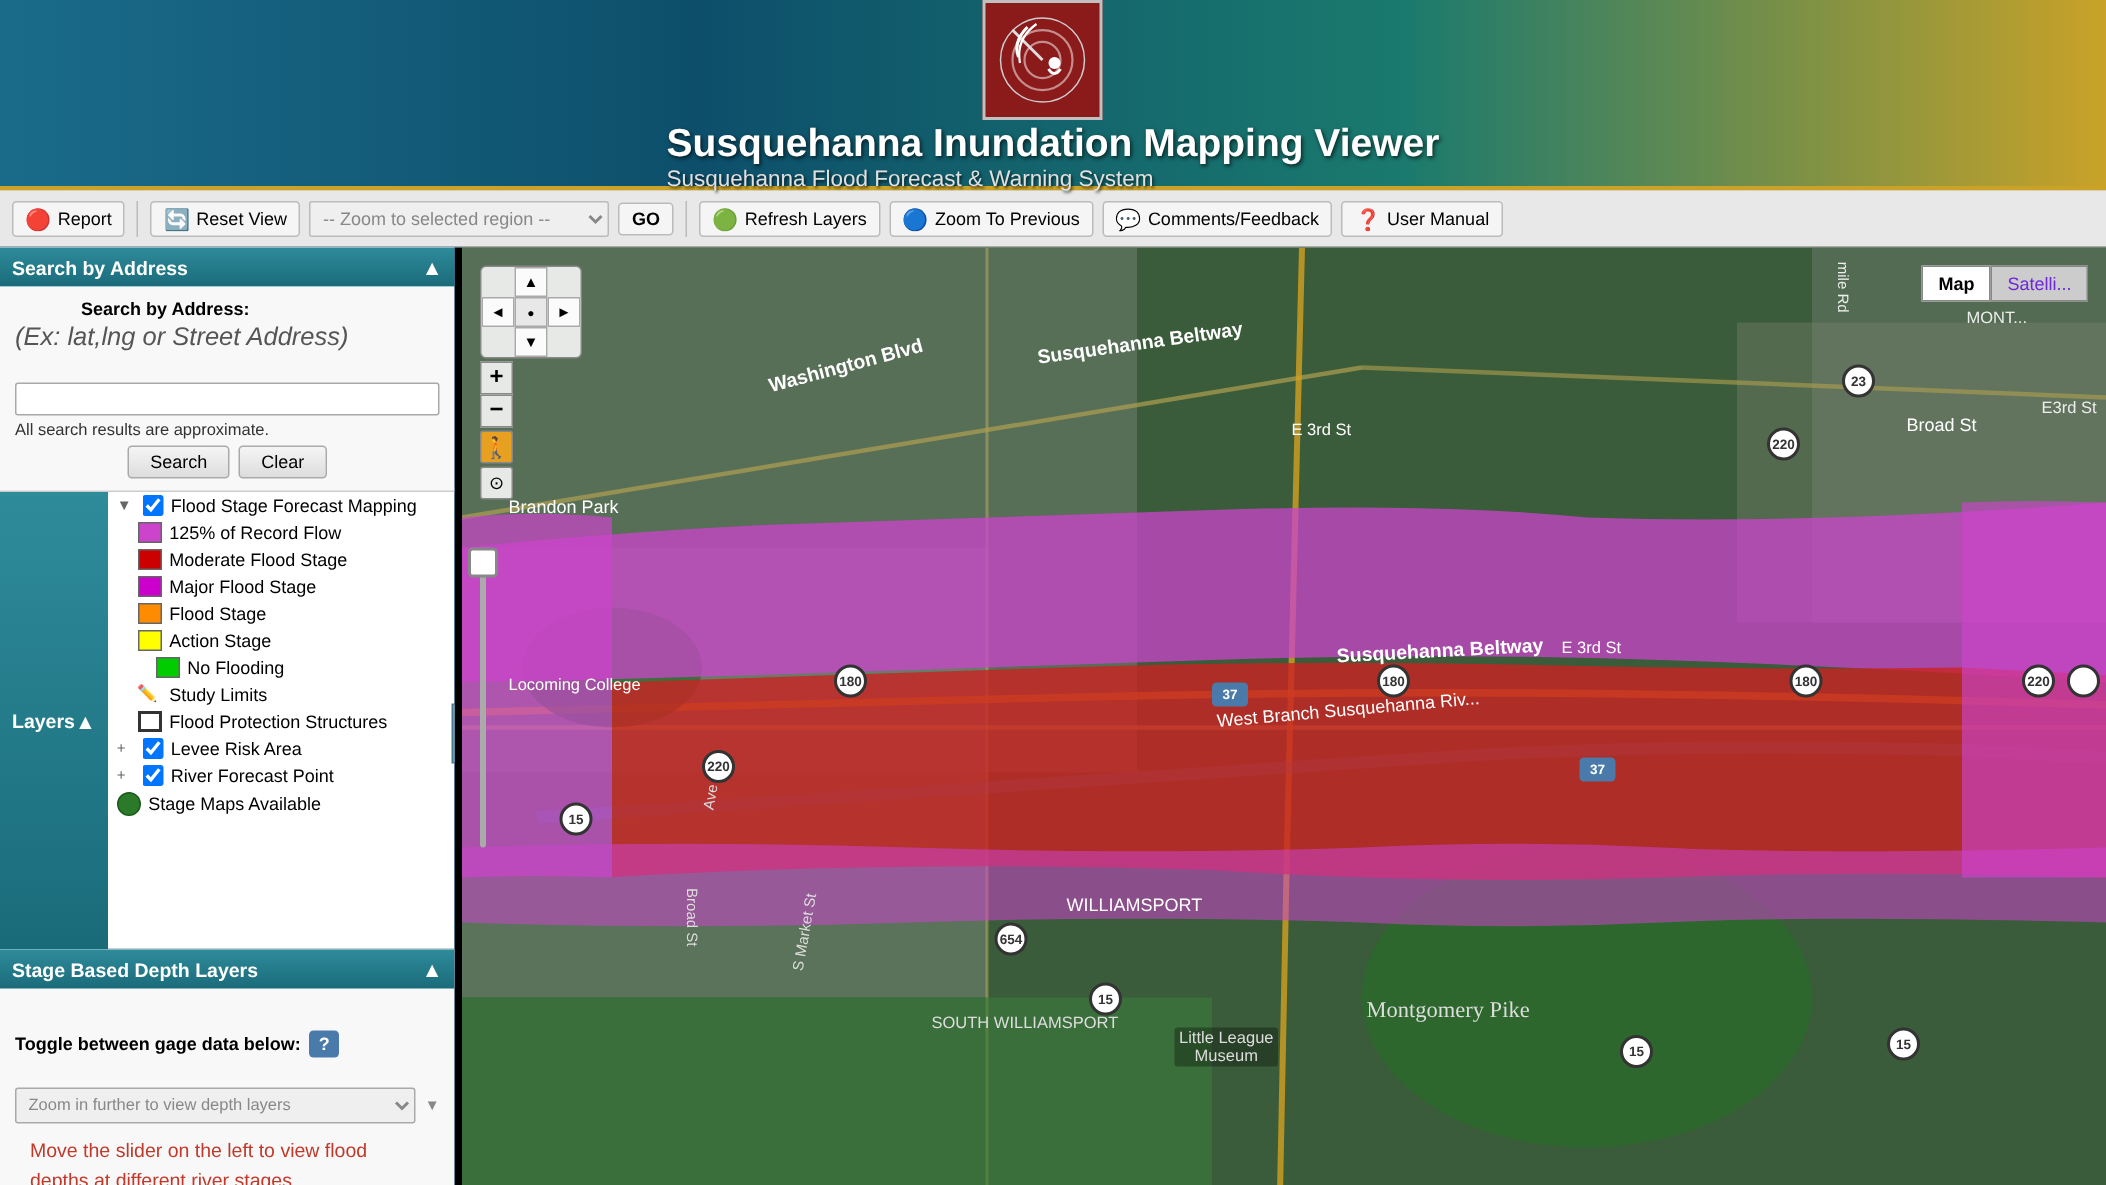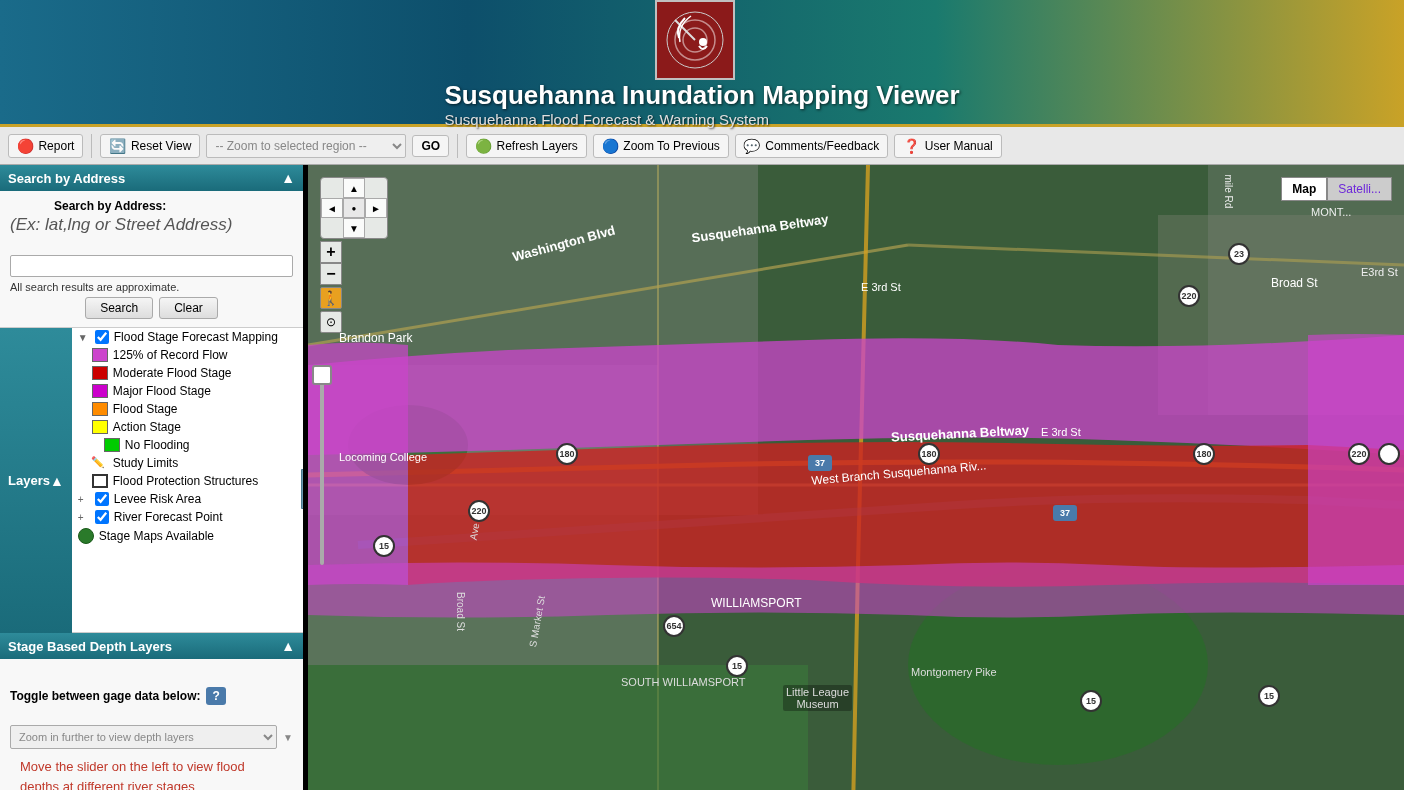--- a/index.html
+++ b/index.html
@@ -547,21 +547,21 @@
     </div>
 
     <div class="road-label" style="top:70px; left:200px; transform:rotate(-15deg); font-weight:bold; color:#fff; background:transparent; font-size:13px;">Washington Blvd</div>
     <div class="road-label" style="top:55px; left:380px; transform:rotate(-8deg); font-weight:bold; color:#fff; background:transparent; font-size:13px;">Susquehanna Beltway</div>
     <div class="road-label" style="top:260px; left:580px; transform:rotate(-3deg); font-weight:bold; color:#fff; background:transparent; font-size:13px;">Susquehanna Beltway</div>
     <div class="road-label" style="top:115px; left:550px; color:#fff; background:transparent; font-size:11px;">E 3rd St</div>
     <div class="road-label" style="top:260px; left:730px; color:#fff; background:transparent; font-size:11px;">E 3rd St</div>
     <div class="road-label" style="top:300px; left:500px; transform:rotate(-5deg); color:#fff; background:transparent; font-size:12px;">West Branch Susquehanna Riv...</div>
     <div class="road-label" style="top:430px; left:400px; color:#fff; background:transparent; font-size:12px;">WILLIAMSPORT</div>
     <div class="road-label" style="top:510px; left:310px; color:#ddd; background:transparent; font-size:11px;">SOUTH WILLIAMSPORT</div>
-    <div class="road-label" style="top:500px; left:600px; color:#ddd; background:transparent; font-size:11px;">Montgomery Pike</div>
+    <div class="road-label" style="top:500px; left:600px; color:#ddd; background:transparent; font-size:15px;font-family:Liberation Serif, serif;">Montgomery Pike</div>
     <div class="road-label" style="top:440px; left:130px; color:#ddd; background:transparent; font-size:10px; transform:rotate(90deg);">Broad St</div>
     <div class="road-label" style="top:450px; left:200px; color:#ddd; background:transparent; font-size:10px; transform:rotate(-80deg);">S Market St</div>
     <div class="road-label" style="top:360px; left:155px; color:#ddd; background:transparent; font-size:10px; transform:rotate(-80deg);">Ave</div>
 
     <div class="highway-badge us-highway" style="position:absolute; top:278px; left:248px; font-size:9px;">180</div>
     <div class="highway-badge us-highway" style="position:absolute; top:278px; left:610px; font-size:9px;">180</div>
     <div class="highway-badge us-highway" style="position:absolute; top:278px; left:885px; font-size:9px;">180</div>
     <div class="highway-badge us-highway" style="position:absolute; top:278px; left:1040px; font-size:9px;">220</div>
     <div class="highway-badge us-highway" style="position:absolute; top:278px; left:1070px; font-size:9px;"></div>
     <div class="highway-badge" style="position:absolute; top:290px; left:500px; background:#4a7aaa; font-size:9px; border-radius:3px; width:24px; height:16px; display:flex;align-items:center;justify-content:center;">37</div>

